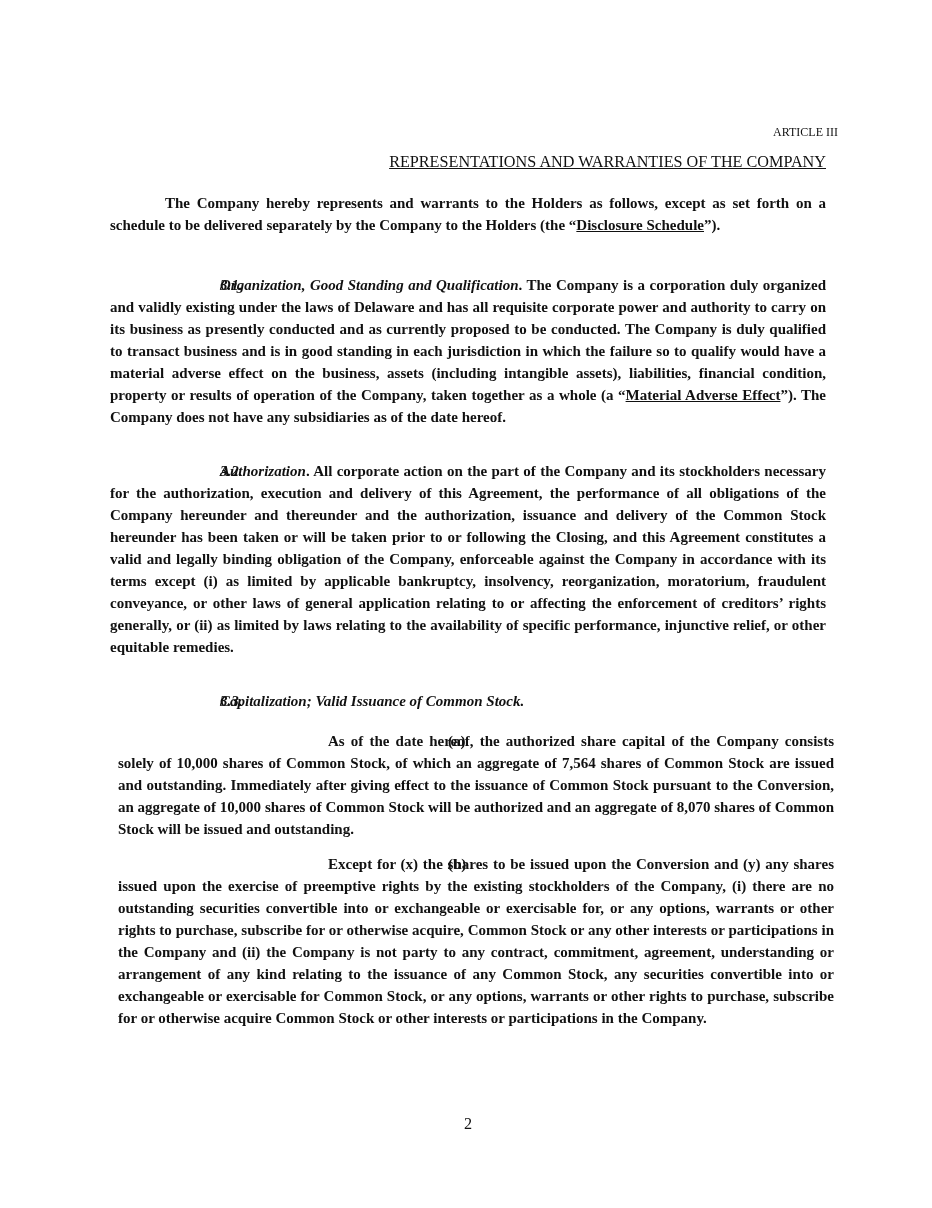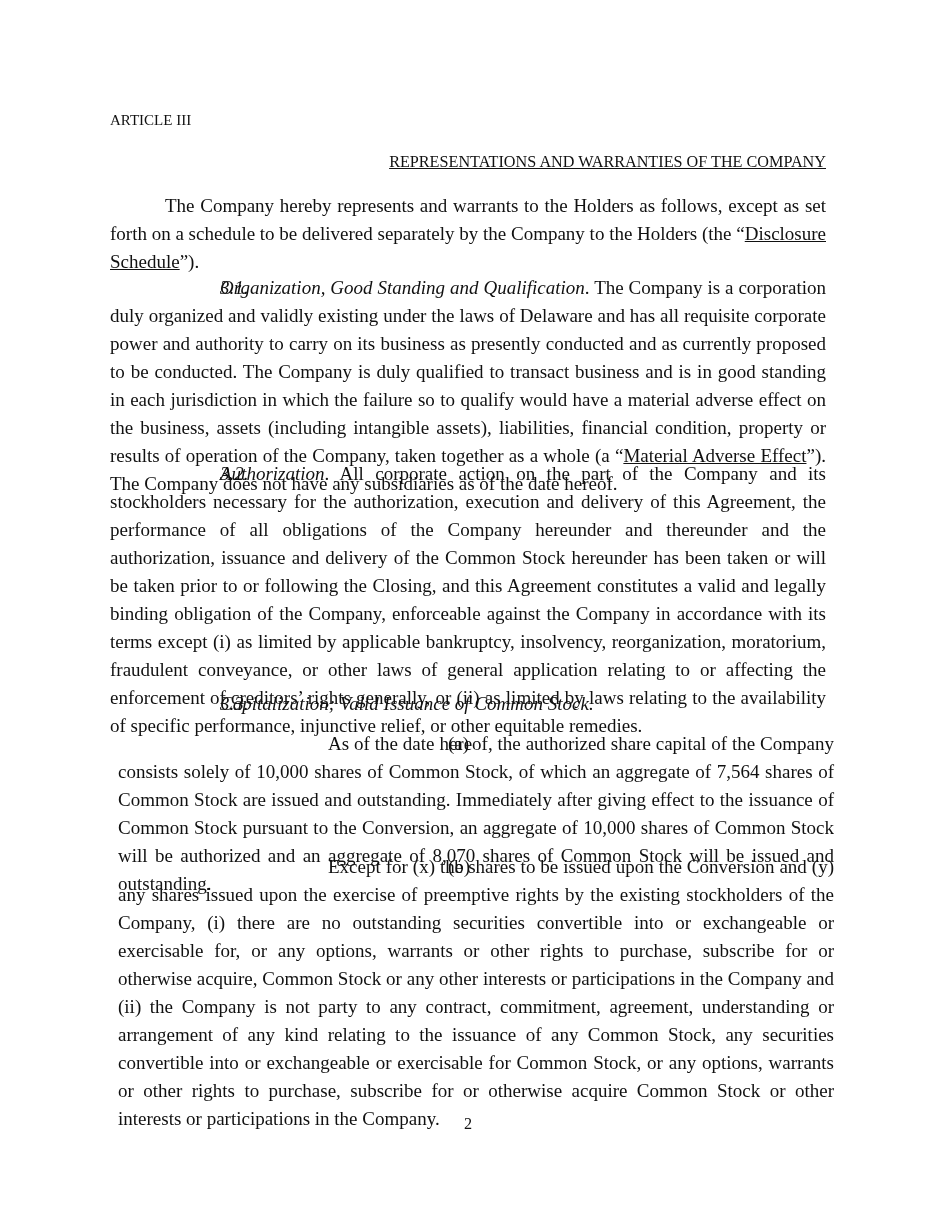--- a/index.html
+++ b/index.html
@@ -20,25 +20,25 @@
       position: absolute;
       left: 110px;
       top: 0;
       width: 716px;
     }
     .article-title {
       position: absolute;
       top: 110px;
       left: 0;
       width: 716px;
-      text-align: left;
+      text-align: right;
       line-height: 21px;
-      margin: 0;
+      margin: 12px;
       font-weight: normal;
-      font-size: 15px;
+      font-size: 12px;
     }
     .article-heading {
       position: absolute;
       top: 152px;
       left: 0;
       width: 716px;
       text-align: right;
       line-height: 21px;
       margin: 0;
       font-weight: normal;
@@ -46,22 +46,23 @@
     }
     .u { text-decoration: underline; }
     .i { font-style: italic; }
     .para {
       position: absolute;
       left: 0;
       width: 716px;
       margin: 0;
       text-align: justify;
       text-align-last: left;
-      line-height: 28px;
-      font-size: 19px;
+      line-height: 22px;
+      font-size: 15px;
+      font-weight: bold;
     }
     .indent-1 { text-indent: 55px; }
     .indent-2 { text-indent: 165px; margin-left: 8px; }
     .secnum {
       display: inline-block;
       width: 55px;
       font-style: italic;
     }
     .subnum {
       display: inline-block;

